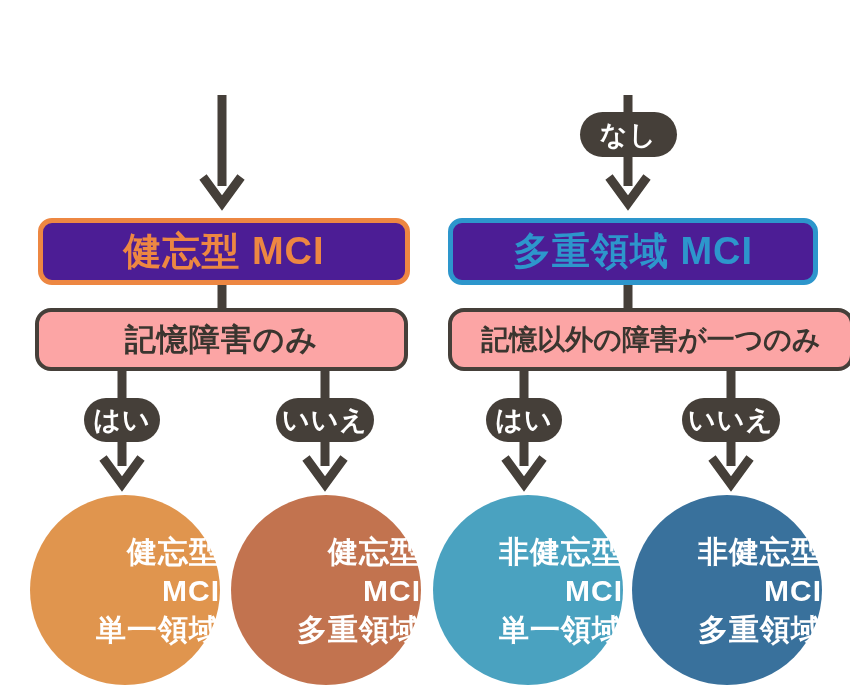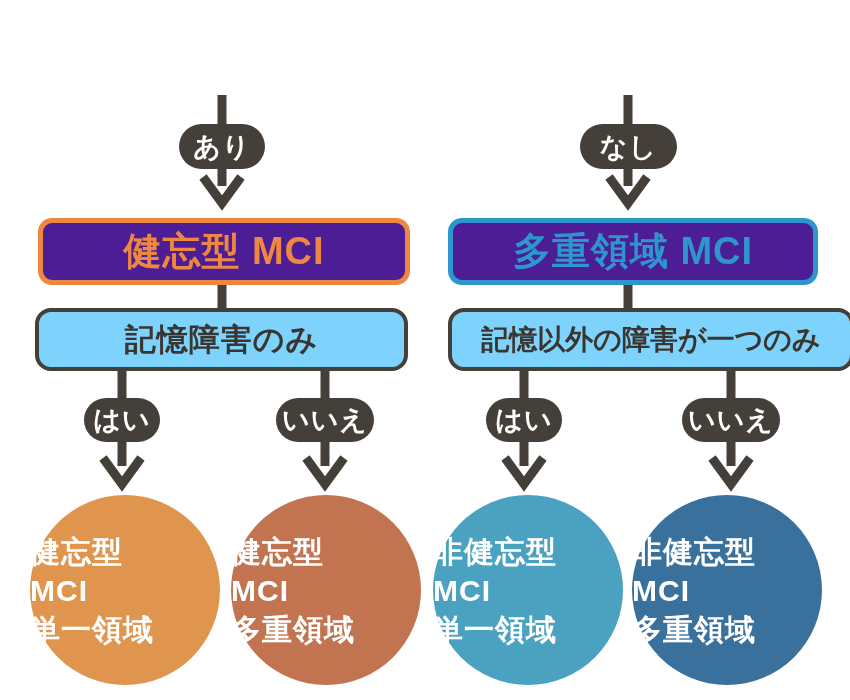--- a/index.html
+++ b/index.html
@@ -17,40 +17,40 @@
     left:163px;top:28px;width:522px;height:67px;
     background:var(--root_fill);color:var(--root_text);
     border-radius:18px;font-size:42px;letter-spacing:3px;
   }
   .pill{
     position:absolute;display:flex;align-items:center;justify-content:center;
     background:var(--dark);color:var(--pill_text);
     border-radius:23px;font-size:27px;letter-spacing:1px;z-index:3;box-sizing:border-box;
   }
   .pill-ari{left:179px;top:124px;width:86px;height:45px;}
-  .pill-nashi{left:580px;top:124px;width:97px;height:45px;}
+  .pill-nashi{left:580px;top:112px;width:97px;height:45px;}
   .pill-hai-left{left:84px;top:398px;width:76px;height:44px;}
   .pill-iie-left{left:276px;top:398px;width:98px;height:44px;}
   .pill-hai-right{left:486px;top:398px;width:76px;height:44px;}
   .pill-iie-right{left:682px;top:398px;width:98px;height:44px;}
   .type-box{
     top:218px;height:67px;background:#4c1d95;border:5px solid;
     border-radius:14px;font-size:38px;letter-spacing:1px;
   }
   .type-amnestic{left:38px;width:372px;border-color:var(--amnestic);color:var(--amnestic);}
   .type-nonamnestic{left:448px;width:370px;border-color:var(--nonamnestic);color:var(--nonamnestic);}
   .question-box{
-    top:308px;height:63px;background:#7dd3fc;border:4px solid var(--dark);
+    top:308px;height:63px;background:#fca5a5;border:4px solid var(--dark);
     border-radius:16px;color:var(--root_text);
   }
   .question-left{left:35px;width:373px;font-size:31px;letter-spacing:1px;}
   .question-right{left:448px;width:406px;font-size:28px;}
   .circle{
     position:absolute;top:495px;width:190px;height:190px;border-radius:50%;
-    display:flex;flex-direction:column;align-items:flex-start;justify-content:center;
+    display:flex;flex-direction:column;align-items:flex-end;justify-content:center;
     color:var(--circle_text);font-size:30px;line-height:39px;letter-spacing:1px;
     text-align:center;z-index:2;
   }
   .circle-1{left:30px;background:var(--circle_amnestic_single);}
   .circle-2{left:231px;background:var(--circle_amnestic_multi);}
   .circle-3{left:433px;background:var(--circle_nonamnestic_single);}
   .circle-4{left:632px;background:var(--circle_nonamnestic_multi);}
 </style>
 </head>
 <body>
@@ -71,21 +71,20 @@
     <path class="ln" d="M103 458 L122 484 L141 458"></path>
     <path class="ln" d="M325 371 L325 466"></path>
     <path class="ln" d="M306 458 L325 484 L344 458"></path>
     <path class="ln" d="M524 371 L524 466"></path>
     <path class="ln" d="M505 458 L524 484 L543 458"></path>
     <path class="ln" d="M731 371 L731 466"></path>
     <path class="ln" d="M712 458 L731 484 L750 458"></path>
   </svg>
 
 
-  <div class="pill pill-ari">あり</div>
   <div class="pill pill-nashi">なし</div>
 
   <div class="node type-box type-amnestic">健忘型 MCI</div>
   <div class="node type-box type-nonamnestic">多重領域 MCI</div>
 
   <div class="node question-box question-left">記憶障害のみ</div>
   <div class="node question-box question-right">記憶以外の障害が一つのみ</div>
 
   <div class="pill pill-hai-left">はい</div>
   <div class="pill pill-iie-left">いいえ</div>

